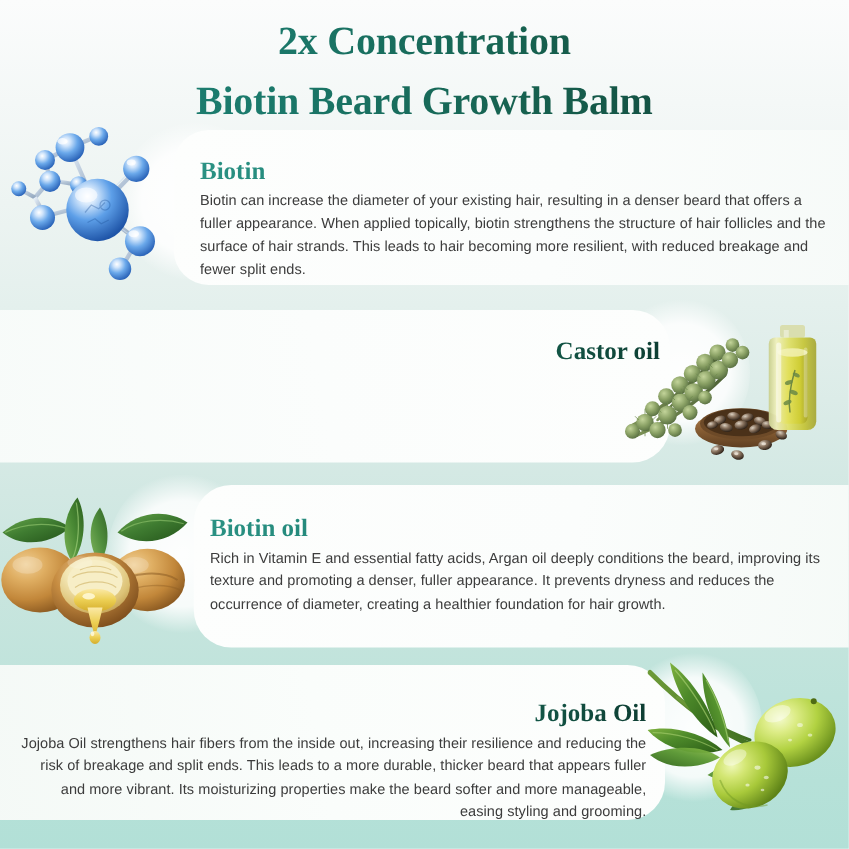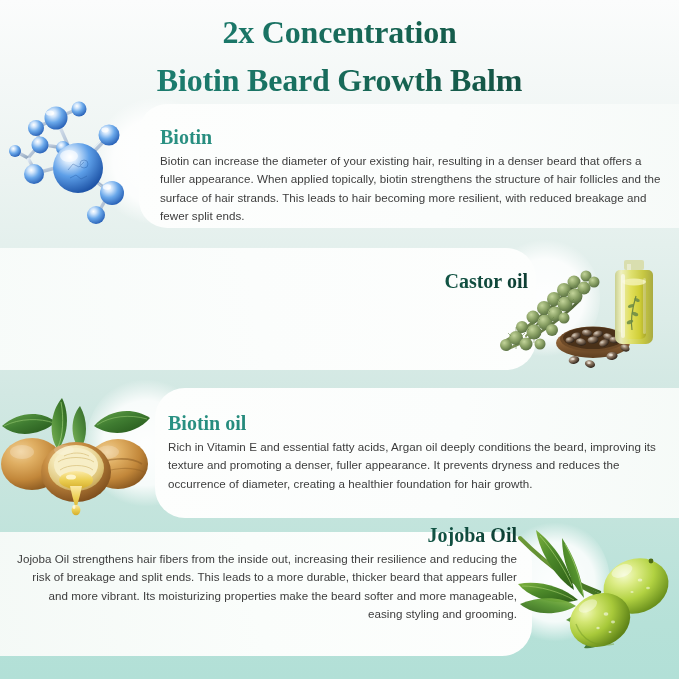--- a/index.html
+++ b/index.html
@@ -55,21 +55,21 @@
     margin-top:12px;
   }
   .body {
     font-size:11.6px; line-height:1.58; color:#3c3c3c;
     letter-spacing:0.05px;
   }
   .sec { position:absolute; }
   #sec-biotin { left:160px; top:114px; width:505px; text-align:left; }
   #sec-castor { left:26px; top:258px; width:502px; text-align:right; }
   #sec-argan  { left:168px; top:400px; width:502px; text-align:left; }
-  #sec-jojoba { left:12px; top:512px; width:505px; text-align:right; }
+  #sec-jojoba { left:12px; top:548px; width:505px; text-align:right; }
 
   
   .art { position:absolute; }
 
   
   #art-molecule { left:6px; top:100px; width:140px; height:130px; }
 
   
   #art-castor { left:500px; top:252px; width:179px; height:118px; }
 

